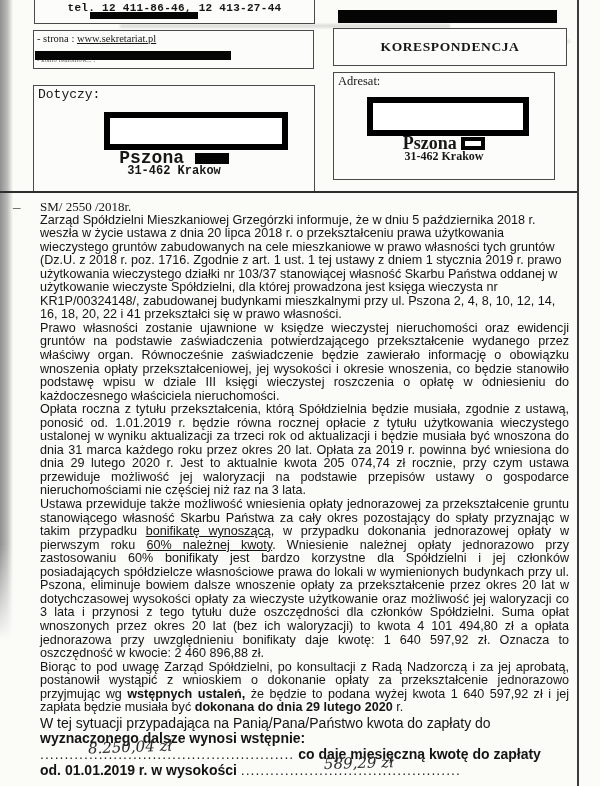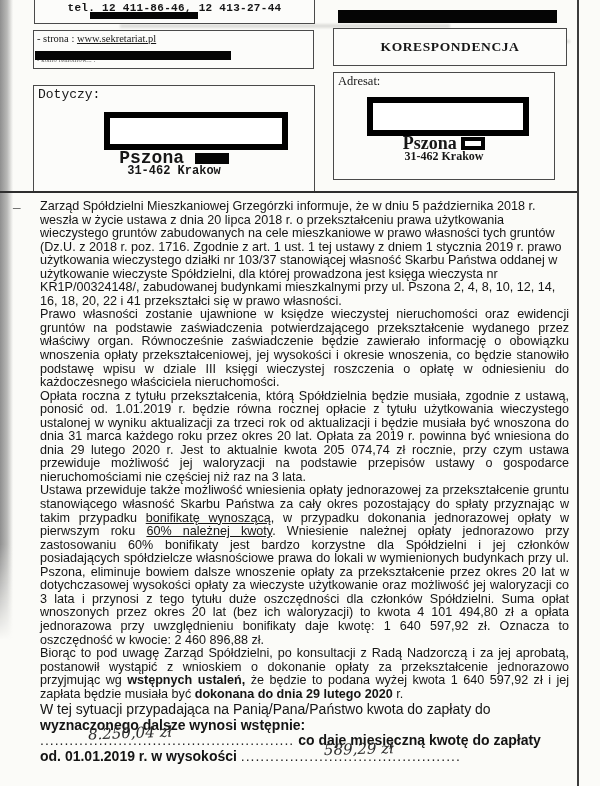--- a/index.html
+++ b/index.html
@@ -98,20 +98,21 @@
       <span>Pszona</span>
       <span class="name-frame"></span>
     </div>
     <div class="addr-city city-right">31-462 Krakow</div>
   </div>
 
   <div class="divider"></div>
   <div class="margin-dash">–</div>
 
   <div class="bodytext">
+    <p class="ref">SM/ 2550 /2018r.</p>
     <p>Zarząd Spółdzielni Mieszkaniowej Grzegórzki informuje, że w dniu 5 października 2018 r. weszła w życie ustawa z dnia 20 lipca 2018 r. o przekształceniu prawa użytkowania wieczystego gruntów zabudowanych na cele mieszkaniowe w prawo własności tych gruntów (Dz.U. z 2018 r. poz. 1716. Zgodnie z art. 1 ust. 1 tej ustawy z dniem 1 stycznia 2019 r. prawo użytkowania wieczystego działki nr 103/37 stanowiącej własność Skarbu Państwa oddanej w użytkowanie wieczyste Spółdzielni, dla której prowadzona jest księga wieczysta nr KR1P/00324148/, zabudowanej budynkami mieszkalnymi przy ul. Pszona 2, 4, 8, 10, 12, 14, 16, 18, 20, 22 i 41 przekształci się w prawo własności.</p>
     <p class="just">Prawo własności zostanie ujawnione w księdze wieczystej nieruchomości oraz ewidencji gruntów na podstawie zaświadczenia potwierdzającego przekształcenie wydanego przez właściwy organ. Równocześnie zaświadczenie będzie zawierało informację o obowiązku wnoszenia opłaty przekształceniowej, jej wysokości i okresie wnoszenia, co będzie stanowiło podstawę wpisu w dziale III księgi wieczystej roszczenia o opłatę w odniesieniu do każdoczesnego właściciela nieruchomości.</p>
     <p class="just">Opłata roczna z tytułu przekształcenia, którą Spółdzielnia będzie musiała, zgodnie z ustawą, ponosić od. 1.01.2019 r. będzie równa rocznej opłacie z tytułu użytkowania wieczystego ustalonej w wyniku aktualizacji za trzeci rok od aktualizacji i będzie musiała być wnoszona do dnia 31 marca każdego roku przez okres 20 lat. Opłata za 2019 r. powinna być wniesiona do dnia 29 lutego 2020 r. Jest to aktualnie kwota 205 074,74 zł rocznie, przy czym ustawa przewiduje możliwość jej waloryzacji na podstawie przepisów ustawy o gospodarce nieruchomościami nie częściej niż raz na 3 lata.</p>
     <p class="just"><span>Ustawa przewiduje także możliwość wniesienia opłaty jednorazowej za przekształcenie gruntu stanowiącego własność Skarbu Państwa za cały okres pozostający do spłaty przyznając w takim przypadku </span><span class="u">bonifikatę wynoszącą</span><span>, w przypadku dokonania jednorazowej opłaty w pierwszym roku </span><span class="u">60% należnej kwoty</span><span>. Wniesienie należnej opłaty jednorazowo przy zastosowaniu 60% bonifikaty jest bardzo korzystne dla Spółdzielni i jej członków posiadających spółdzielcze własnościowe prawa do lokali w wymienionych budynkach przy ul. Pszona, eliminuje bowiem dalsze wnoszenie opłaty za przekształcenie przez okres 20 lat w dotychczasowej wysokości opłaty za wieczyste użytkowanie oraz możliwość jej waloryzacji co 3 lata i przynosi z tego tytułu duże oszczędności dla członków Spółdzielni. Suma opłat wnoszonych przez okres 20 lat (bez ich waloryzacji) to kwota 4 101 494,80 zł a opłata jednorazowa przy uwzględnieniu bonifikaty daje kwotę: 1 640 597,92 zł. Oznacza to oszczędność w kwocie: 2 460 896,88 zł.</span></p>
     <p class="just"><span>Biorąc to pod uwagę Zarząd Spółdzielni, po konsultacji z Radą Nadzorczą i za jej aprobatą, postanowił wystąpić z wnioskiem o dokonanie opłaty za przekształcenie jednorazowo przyjmując wg </span><span class="b">wstępnych ustaleń,</span><span> że będzie to podana wyżej kwota 1 640 597,92 zł i jej zapłata będzie musiała być </span><span class="b">dokonana do dnia 29 lutego 2020</span><span> r.</span></p>
 
     <div class="final">
       <div>W tej sytuacji przypadająca na Panią/Pana/Państwo kwota do zapłaty do</div>
       <div class="bold">wyznaczonego dalsze wynosi wstępnie:</div>
       <div>

